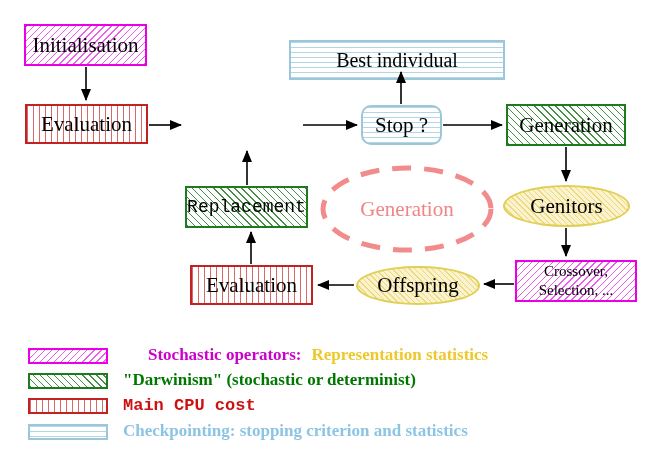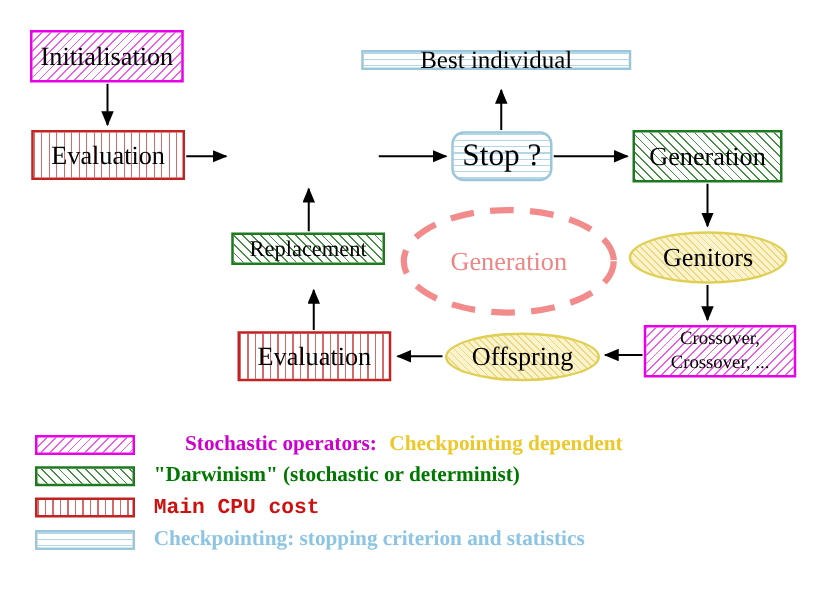--- a/index.html
+++ b/index.html
@@ -31,28 +31,28 @@
   .hatch-yellow{
     border:2px solid #e0cf55;
     background:repeating-linear-gradient(45deg,#ecd87f 0px,#ecd87f 1px,#faf3cd 1px,#faf3cd 4px);
   }
   .ellipse{border-radius:50%;}
 
   
   #n-init{left:24px;top:24px;width:123px;height:42px;font-size:21px;}
   #n-eval-top{left:25px;top:104px;width:123px;height:40px;font-size:21px;}
   #n-parents{left:186px;top:105px;width:116px;height:41px;font-size:21px;}
-  #n-best{left:289px;top:40px;width:216px;height:16px;font-size:20px;}
-  #n-stop{left:361px;top:105px;width:81px;height:40px;font-size:25px;border-radius:10px;}
+  #n-best{left:289px;top:40px;width:216px;height:40px;font-size:20px;}
+  #n-stop{left:361px;top:105px;width:81px;height:40px;font-size:21px;border-radius:10px;}
   #n-selection{left:506px;top:104px;width:120px;height:42px;font-size:21px;}
   #n-genitors{left:503px;top:185px;width:127px;height:42px;font-size:21px;}
   #n-cross{left:515px;top:260px;width:122px;height:42px;font-size:15px;line-height:1.3;}
   #n-offspring{left:356px;top:266px;width:124px;height:39px;font-size:21px;}
   #n-eval-bot{left:190px;top:265px;width:123px;height:40px;font-size:21px;}
-  #n-replacement{left:185px;top:186px;width:123px;height:26px;font-size:18px;}
+  #n-replacement{left:185px;top:186px;width:123px;height:42px;font-size:18px;font-family:Liberation Mono, monospace;}
 
   #gen-label{position:absolute;left:323px;top:196px;width:168px;height:26px;
     display:flex;align-items:center;justify-content:center;
     color:#ef8585;font-size:21px;z-index:2;}
 
   svg.overlay{position:absolute;left:0;top:0;z-index:1;}
 
   
   .legend-row{position:absolute;left:28px;height:18px;display:flex;align-items:center;}
   .swatch{position:absolute;left:0;top:1px;width:80px;height:16px;box-sizing:border-box;}
@@ -116,42 +116,42 @@
     <span class="lbl">Generation</span>
   </div>
 
   <div id="n-genitors" class="node hatch-yellow ellipse">
     <span class="lbl">Genitors</span>
   </div>
 
   <div id="n-cross" class="node hatch-magenta">
     <span class="lbl">
       <span style="display:block">Crossover,</span>
-      <span style="display:block">Crossover, ...</span>
+      <span style="display:block">Selection, ...</span>
     </span>
   </div>
 
   <div id="n-offspring" class="node hatch-yellow ellipse">
     <span class="lbl">Offspring</span>
   </div>
 
   <div id="n-eval-bot" class="node vlines-red">
     <span class="lbl">Evaluation</span>
   </div>
 
   <div id="n-replacement" class="node hatch-green">
     <span class="lbl">Replacement</span>
   </div>
 
   <div id="gen-label">Generation</div>
 
   <div id="lg1" class="legend-row">
     <span class="swatch hatch-magenta"></span>
     <span class="legend-text">
-      <span class="t1">Stochastic operators:</span><span class="t2">Checkpointing dependent</span>
+      <span class="t1">Stochastic operators:</span><span class="t2">Representation statistics</span>
     </span>
   </div>
 
   <div id="lg2" class="legend-row">
     <span class="swatch hatch-green"></span>
     <span class="legend-text">
       <span class="t1">"Darwinism" (stochastic or determinist)</span>
     </span>
   </div>
 

